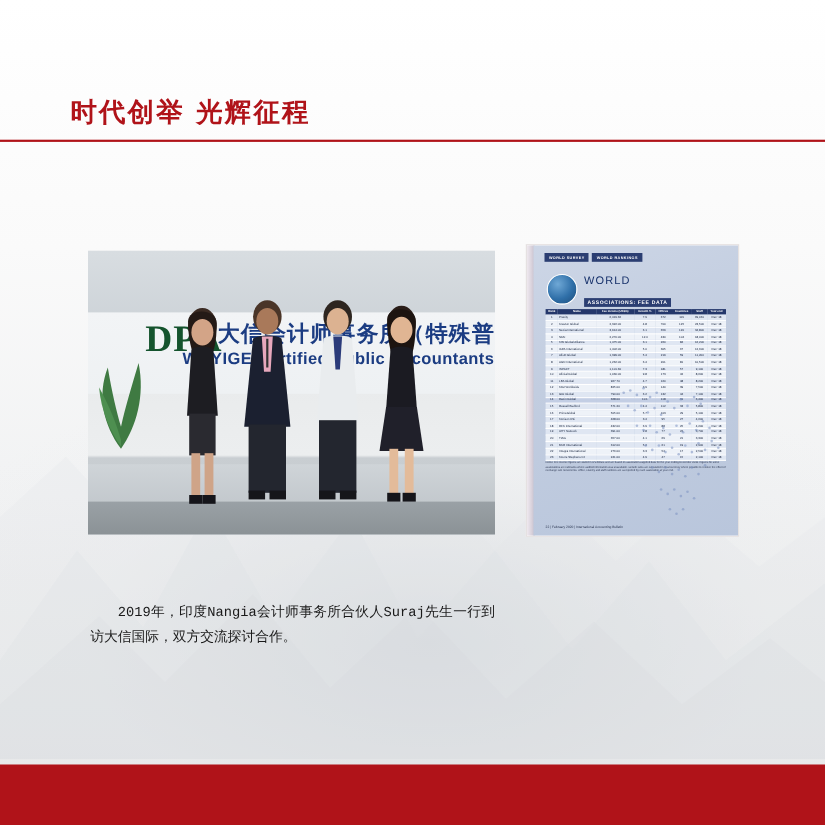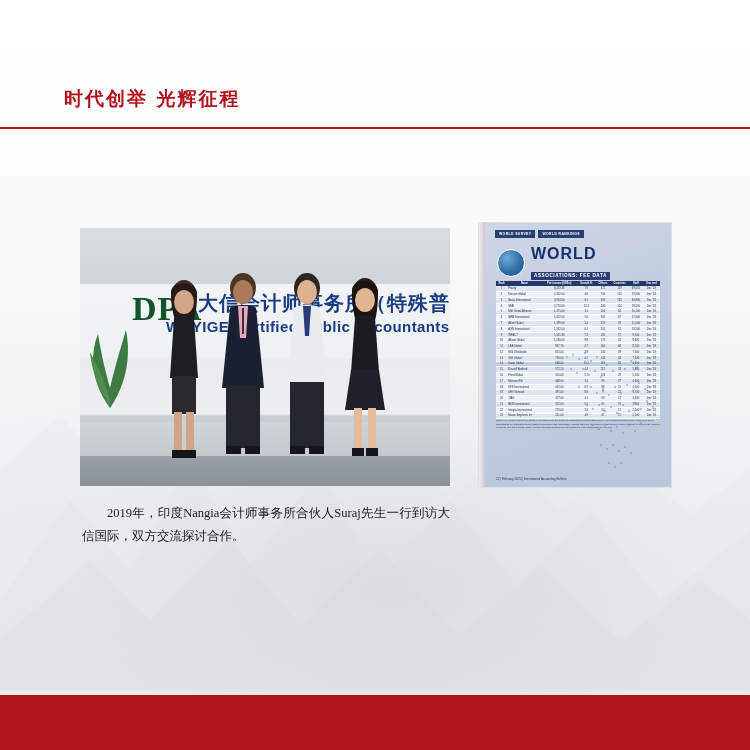--- a/index.html
+++ b/index.html
@@ -30,21 +30,21 @@
     width: 750px;
     height: 520px;
     opacity: 0.5;
     pointer-events: none;
   }
   
   .header-title {
     position: absolute;
     left: 64px;
     top: 86px;
-    font-size: 19px;
+    font-size: 24px;
     font-weight: bold;
     color: #B01319;
     letter-spacing: 2px;
     font-family: "DejaVu Sans", "Liberation Sans", sans-serif;
   }
   .header-rule {
     position: absolute;
     left: 0;
     top: 127px;
     width: 750px;
@@ -138,22 +138,23 @@
   }
   .person {
     position: absolute;
     bottom: 18px;
   }
   .caption {
     position: absolute;
     font-size: 12.5px;
     line-height: 1.85;
     color: #1a1a1a;
-    font-family: Liberation Serif, serif;
+    font-family: Liberation Mono, monospace;
     text-align: justify;
+    margin-top: 44px;
   }
   .caption-left {
     left: 82px;
     top: 502px;
     width: 368px;
     text-indent: 25px;
   }
   .caption-right {
     left: 502px;
     top: 502px;
@@ -204,22 +205,22 @@
     align-items: center;
     gap: 6px;
   }
   .globe {
     width: 26px; height: 26px;
     border-radius: 50%;
     background: radial-gradient(circle at 35% 32%, #6fa8d6 0%, #2f6fa8 55%, #1d4b78 100%);
     border: 1.5px solid #ffffff;
   }
   .mag-title {
-    font-size: 16px;
-    font-weight: bold;
+    font-size: 10px;
+    font-weight: normal;
     color: #16306a;
     letter-spacing: 1px;
     line-height: 1.1;
   }
   .mag-sub {
     display: inline-block;
     background: #2b3e72;
     color: #fff;
     font-size: 4.6px;
     letter-spacing: 0.6px;

